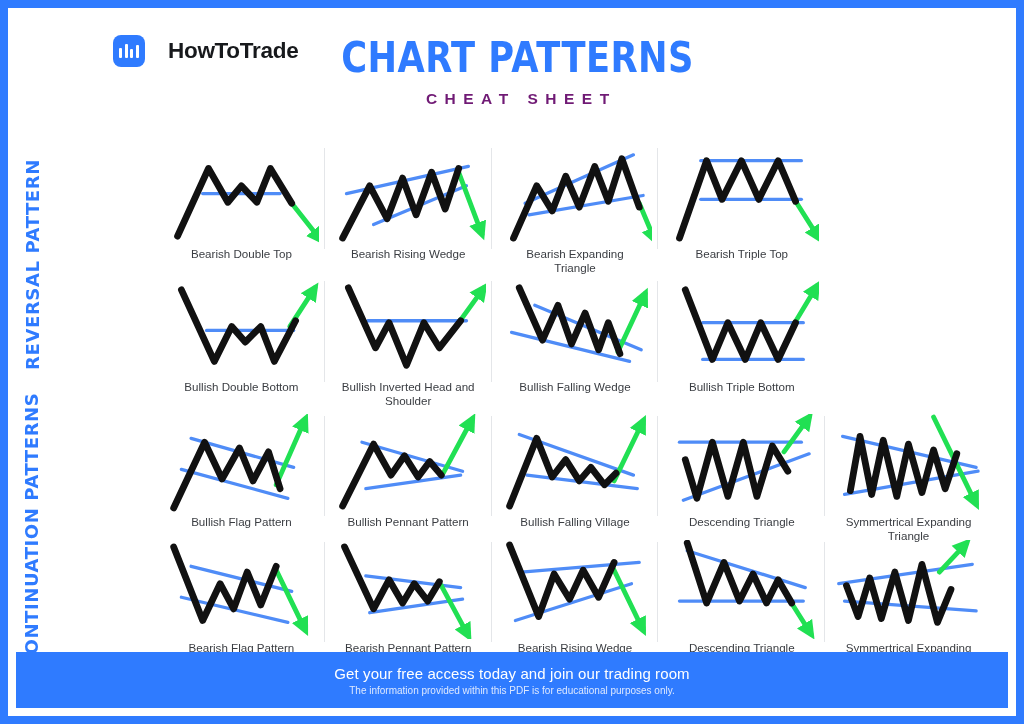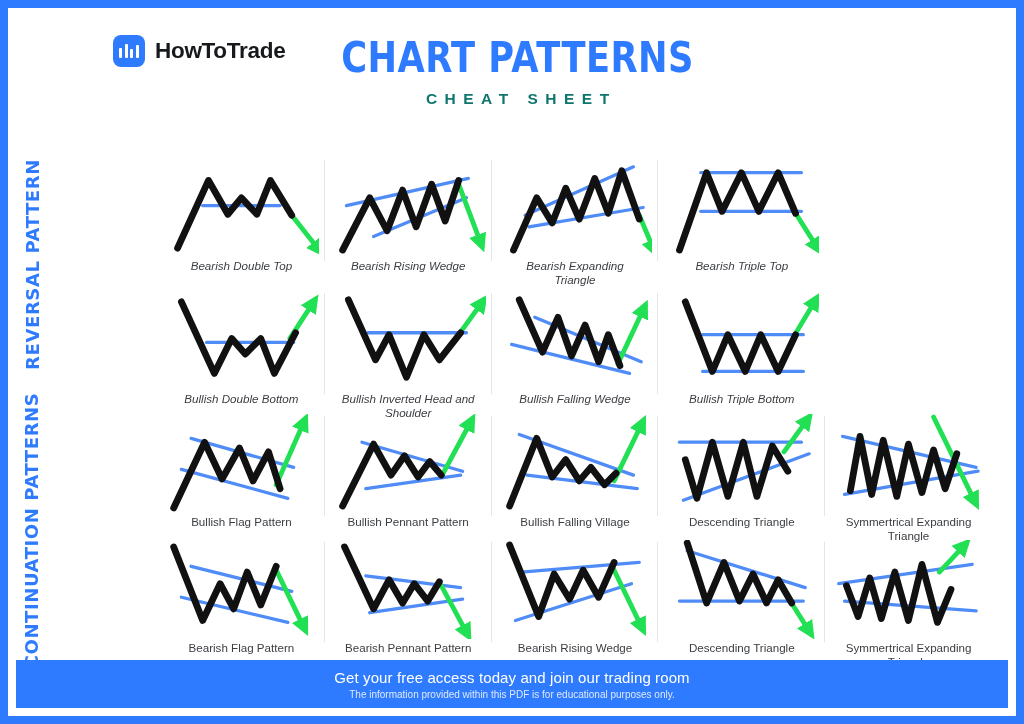--- a/index.html
+++ b/index.html
@@ -33,21 +33,21 @@
     position: relative;
     height: 118px;
   }
 
   #brand {
     position: absolute;
     left: 105px;
     top: 27px;
     display: flex;
     align-items: center;
-    gap: 10px;
+    gap: 23px;
   }
 
   #brand-mark {
     width: 32px;
     height: 32px;
     border-radius: 8px;
     background: #2f7bff;
     display: flex;
     align-items: flex-end;
     justify-content: center;
@@ -88,21 +88,21 @@
     font-weight: 700;
     color: #2f7bff;
     letter-spacing: 0.5px;
     transform: scaleX(0.82);
     transform-origin: center;
   }
   #sub-title {
     margin-top: 10px;
     font-size: 15.5px;
     font-weight: 700;
-    color: #0f766e;
+    color: #701a75;
     letter-spacing: 7.5px;
     text-indent: 7.5px;
   }
 
   
   .rail {
     position: absolute;
     left: 0;
     width: 48px;
     display: flex;
@@ -120,21 +120,21 @@
   }
   #rail-reversal     { top: 122px; height: 268px; }
   #rail-continuation { top: 392px; height: 260px; }
 
   
   .section {
     position: absolute;
     left: 150px;
     right: 24px;
   }
-  #section-reversal     { top: 146px; height: 266px; font-style: italic; }
+  #section-reversal     { top: 134px; height: 266px; }
   #section-continuation { top: 402px; height: 252px; }
 
   .grid-row {
     display: grid;
     grid-template-columns: repeat(5, 1fr);
     height: 50%;
   }
 
   .cell {
     position: relative;
@@ -174,21 +174,21 @@
   .px-price  { fill: none; stroke: #111111; stroke-width: 7; stroke-linecap: round; stroke-linejoin: round; }
   .px-guide  { fill: none; stroke: #4f8cf7; stroke-width: 3.4; stroke-linecap: round; }
   .px-break  { fill: none; stroke: #21e053; stroke-width: 5; stroke-linecap: round; }
 
   
   #footer {
     position: absolute;
     left: 8px;
     right: 8px;
     bottom: 8px;
-    height: 48px;
+    height: 56px;
     background: #2f7bff;
     color: #ffffff;
     display: flex;
     flex-direction: column;
     align-items: center;
     justify-content: center;
     gap: 3px;
   }
   #footer-head {
     font-size: 15px;

